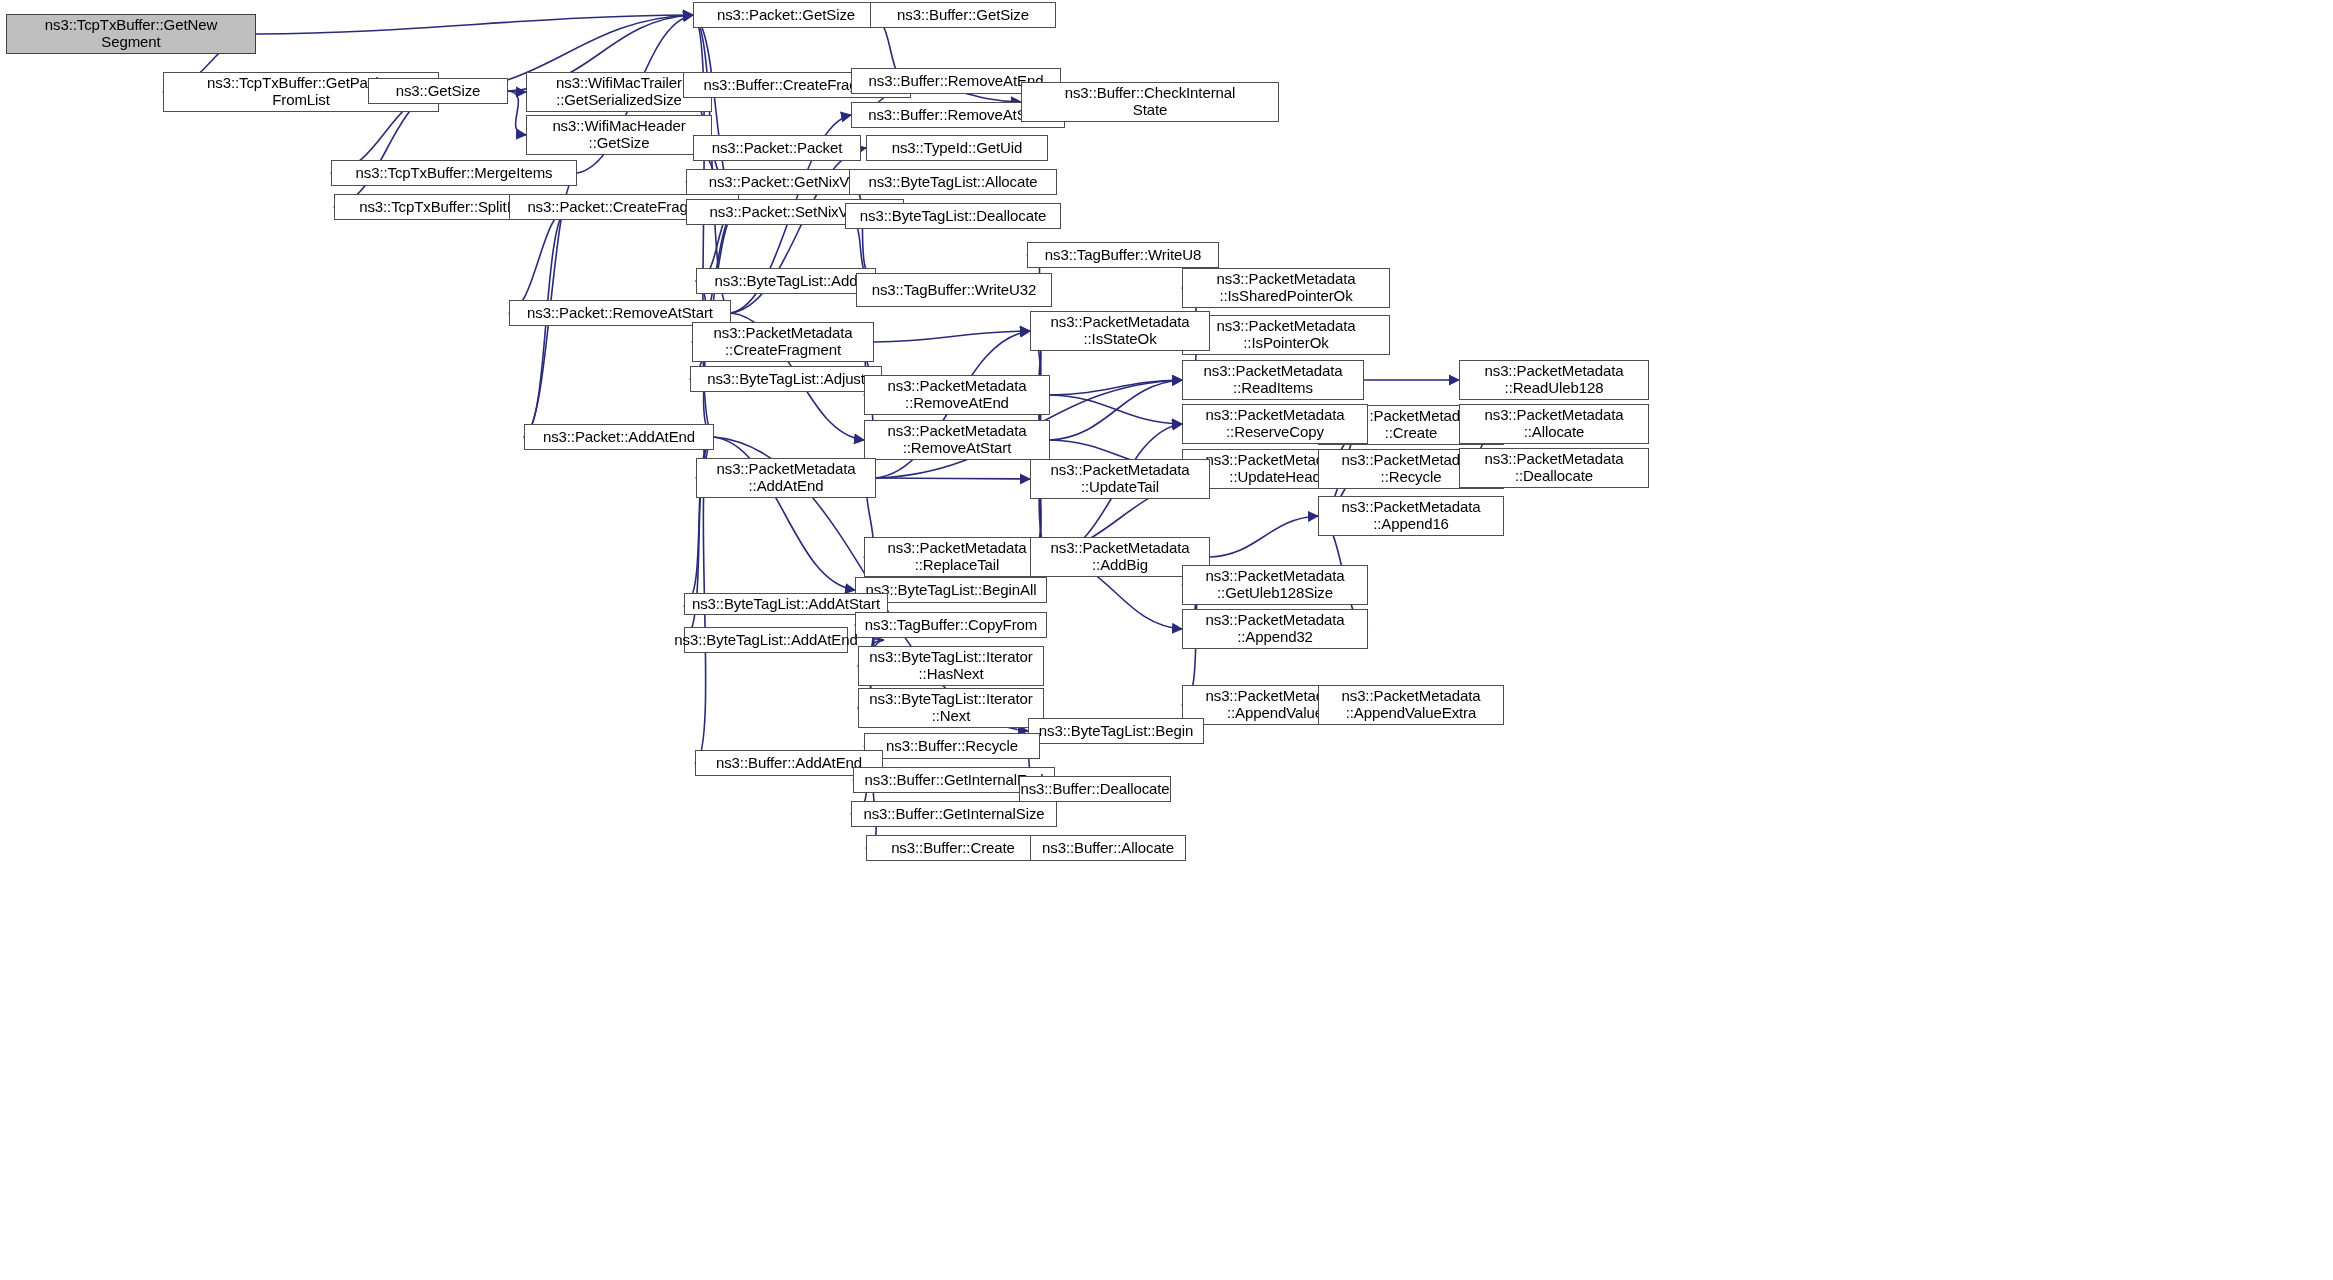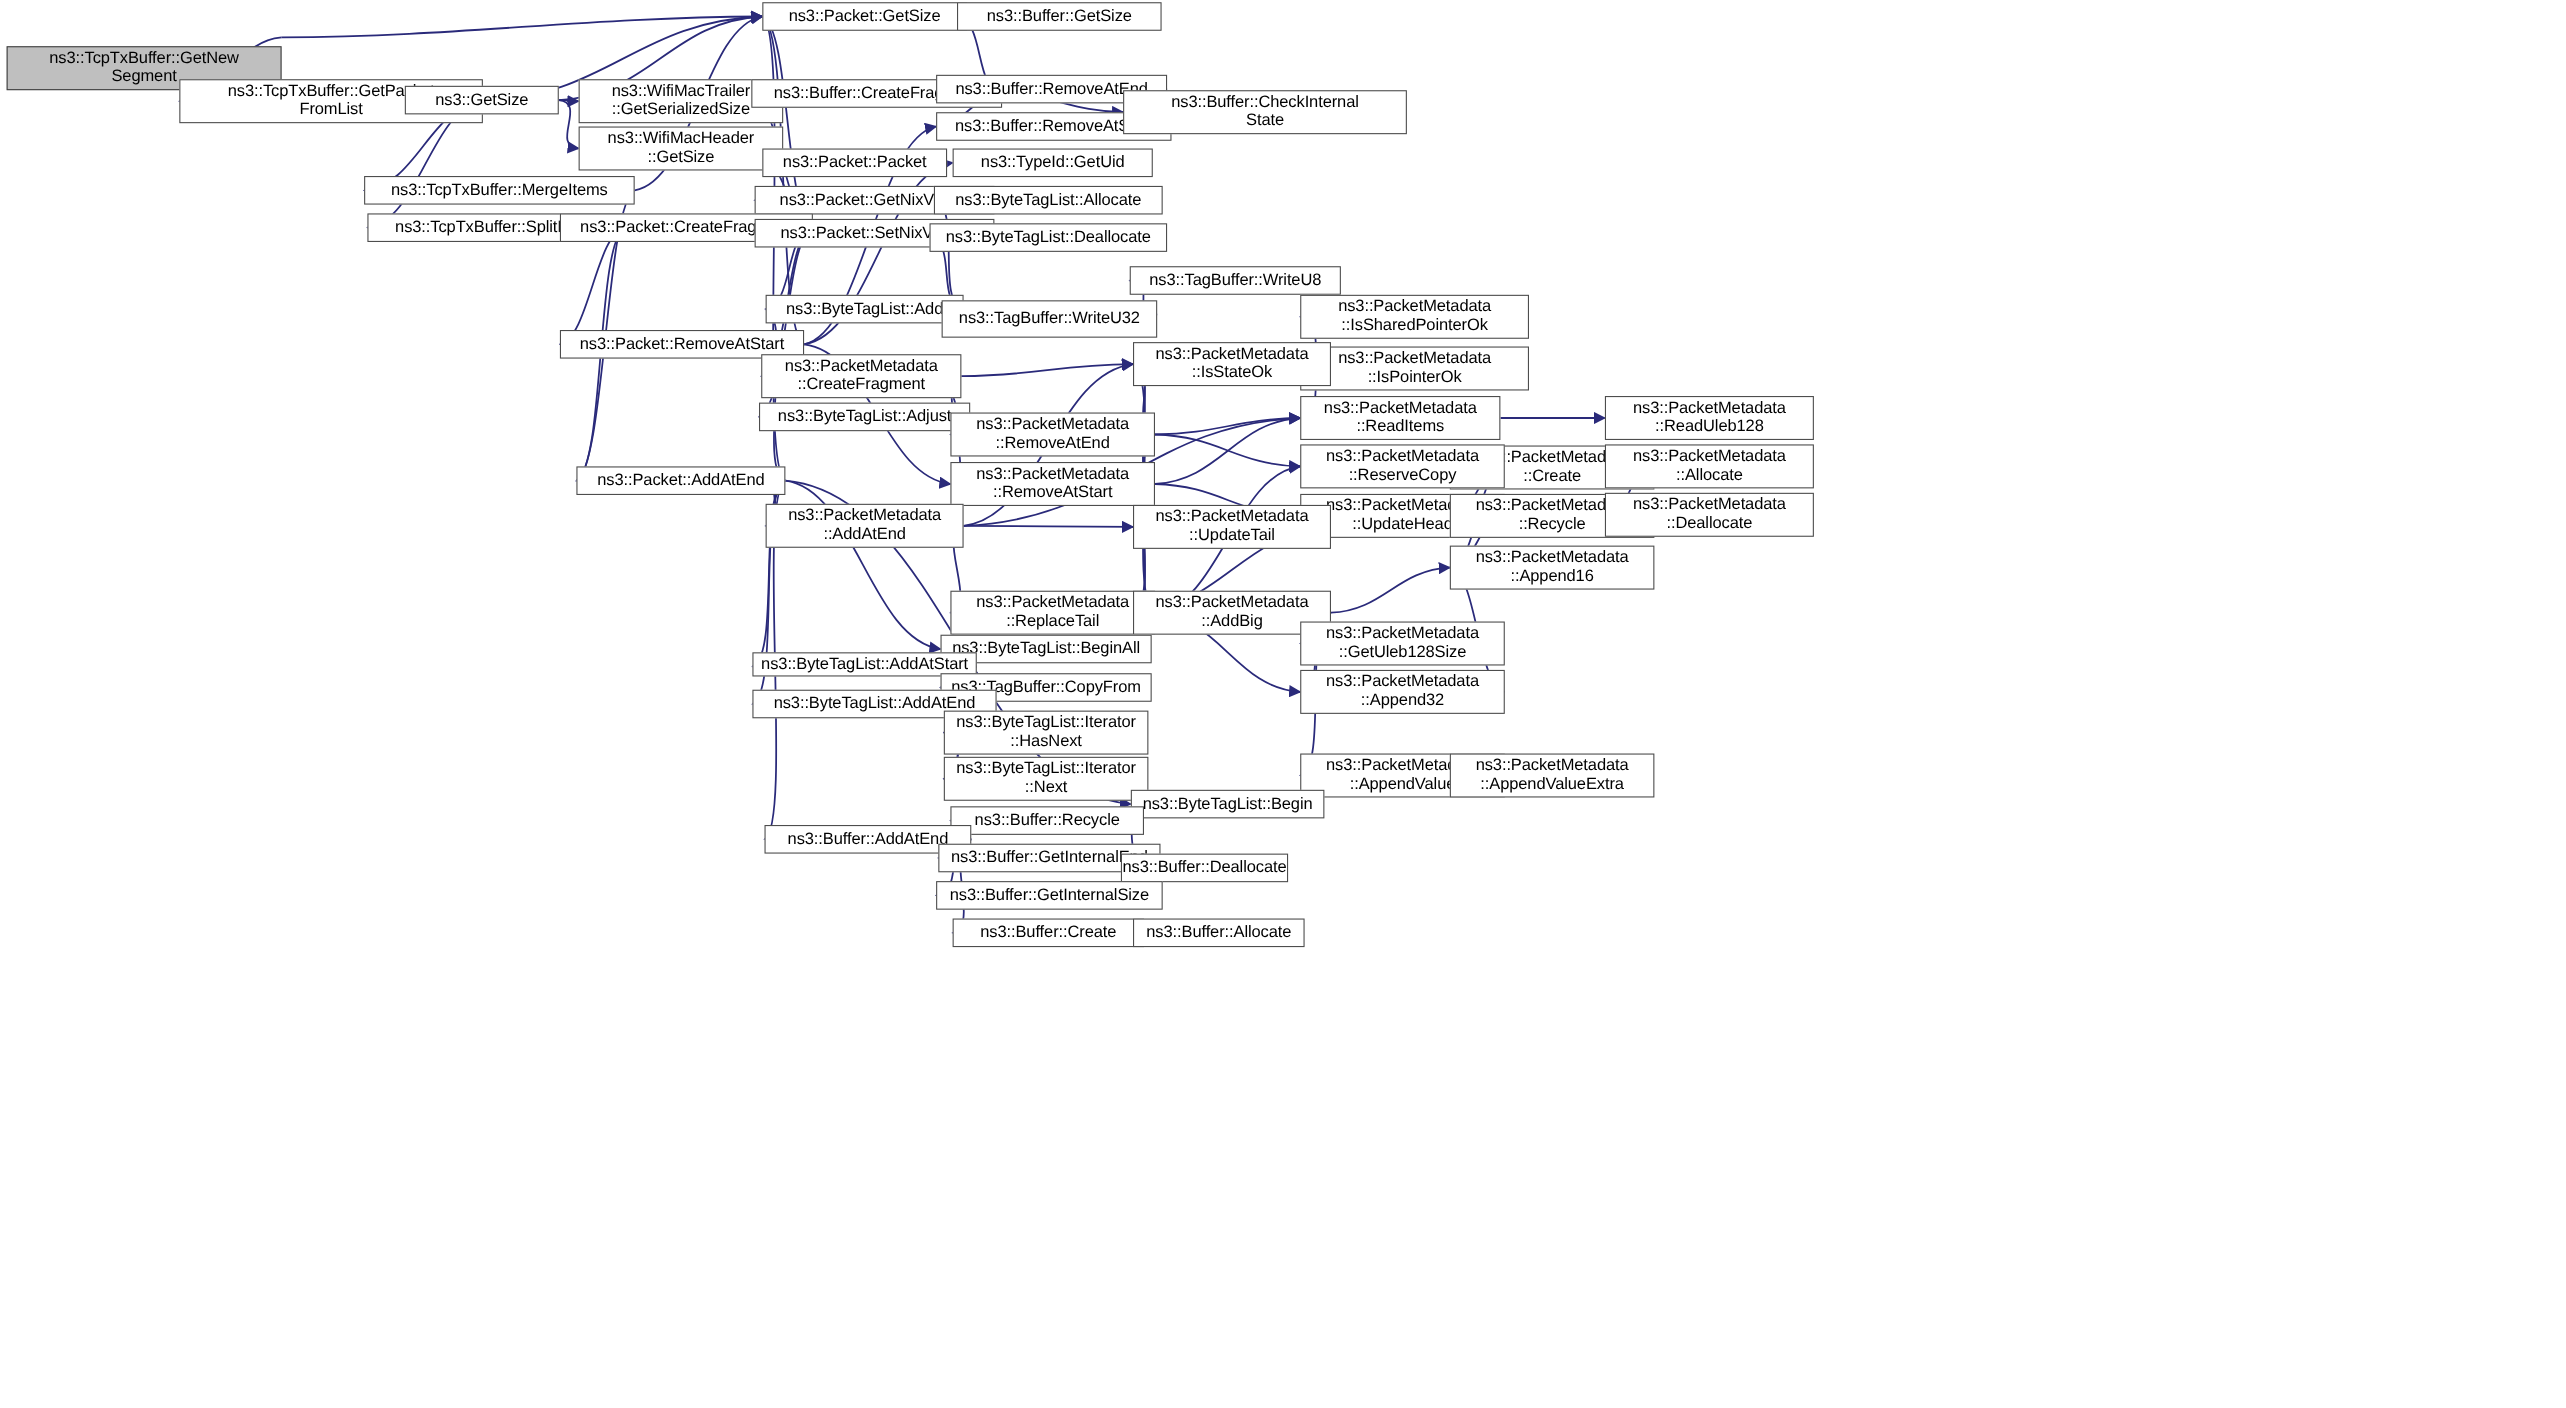--- a/index.html
+++ b/index.html
@@ -149,21 +149,21 @@
         <path d="M 883 763 C 857 762.065, 890 746.935, 864 746" marker-end="url(#arrow)"></path>
         <path d="M 883 763 C 857 763.935, 879 779.065, 853 780" marker-end="url(#arrow)"></path>
         <path d="M 883 763 C 857 765.805, 877 811.195, 851 814" marker-end="url(#arrow)"></path>
         <path d="M 883 763 C 857 767.675, 892 843.325, 866 848" marker-end="url(#arrow)"></path>
         <path d="M 1040 746 C 1014 748.365, 1045 786.635, 1019 789" marker-end="url(#arrow)"></path>
         <path d="M 1055 780 C 1029 780.495, 1045 788.505, 1019 789" marker-end="url(#arrow)"></path>
         <path d="M 1040 848 C 1014 848, 1056 848, 1030 848" marker-end="url(#arrow)"></path>
       </g>
   </svg>
   <div id="node-layer">
-      <div class="node root" style="left: 6px; top: 14px; width: 250px; height: 40px; margin-top: 28px;">ns3::TcpTxBuffer::GetNew
+      <div class="node root" style="left: 6px; top: 14px; width: 250px; height: 40px;">ns3::TcpTxBuffer::GetNew
 Segment</div>
       <div class="node" style="left: 163px; top: 72px; width: 276px; height: 40px;">ns3::TcpTxBuffer::GetPacket
 FromList</div>
       <div class="node" style="left: 368px; top: 78px; width: 140px; height: 26px;">ns3::GetSize</div>
       <div class="node" style="left: 526px; top: 72px; width: 186px; height: 40px;">ns3::WifiMacTrailer
 ::GetSerializedSize</div>
       <div class="node" style="left: 526px; top: 115px; width: 186px; height: 40px;">ns3::WifiMacHeader
 ::GetSize</div>
       <div class="node" style="left: 693px; top: 2px; width: 186px; height: 26px;">ns3::Packet::GetSize</div>
       <div class="node" style="left: 870px; top: 2px; width: 186px; height: 26px;">ns3::Buffer::GetSize</div>
@@ -225,21 +225,21 @@
 ::ReplaceTail</div>
       <div class="node" style="left: 1030px; top: 537px; width: 180px; height: 40px;">ns3::PacketMetadata
 ::AddBig</div>
       <div class="node" style="left: 1182px; top: 565px; width: 186px; height: 40px;">ns3::PacketMetadata
 ::GetUleb128Size</div>
       <div class="node" style="left: 855px; top: 577px; width: 192px; height: 26px;">ns3::ByteTagList::BeginAll</div>
       <div class="node" style="left: 684px; top: 593px; width: 204px; height: 22px;">ns3::ByteTagList::AddAtStart</div>
       <div class="node" style="left: 855px; top: 612px; width: 192px; height: 26px;">ns3::TagBuffer::CopyFrom</div>
       <div class="node" style="left: 1182px; top: 609px; width: 186px; height: 40px;">ns3::PacketMetadata
 ::Append32</div>
-      <div class="node" style="left: 684px; top: 627px; width: 222px; height: 26px;">ns3::ByteTagList::AddAtEnd</div>
+      <div class="node" style="left: 684px; top: 627px; width: 164px; height: 26px;">ns3::ByteTagList::AddAtEnd</div>
       <div class="node" style="left: 858px; top: 646px; width: 186px; height: 40px;">ns3::ByteTagList::Iterator
 ::HasNext</div>
       <div class="node" style="left: 858px; top: 688px; width: 186px; height: 40px;">ns3::ByteTagList::Iterator
 ::Next</div>
       <div class="node" style="left: 1182px; top: 685px; width: 186px; height: 40px;">ns3::PacketMetadata
 ::AppendValue</div>
       <div class="node" style="left: 1318px; top: 685px; width: 186px; height: 40px;">ns3::PacketMetadata
 ::AppendValueExtra</div>
       <div class="node" style="left: 1028px; top: 718px; width: 176px; height: 26px;">ns3::ByteTagList::Begin</div>
       <div class="node" style="left: 864px; top: 733px; width: 176px; height: 26px;">ns3::Buffer::Recycle</div>

